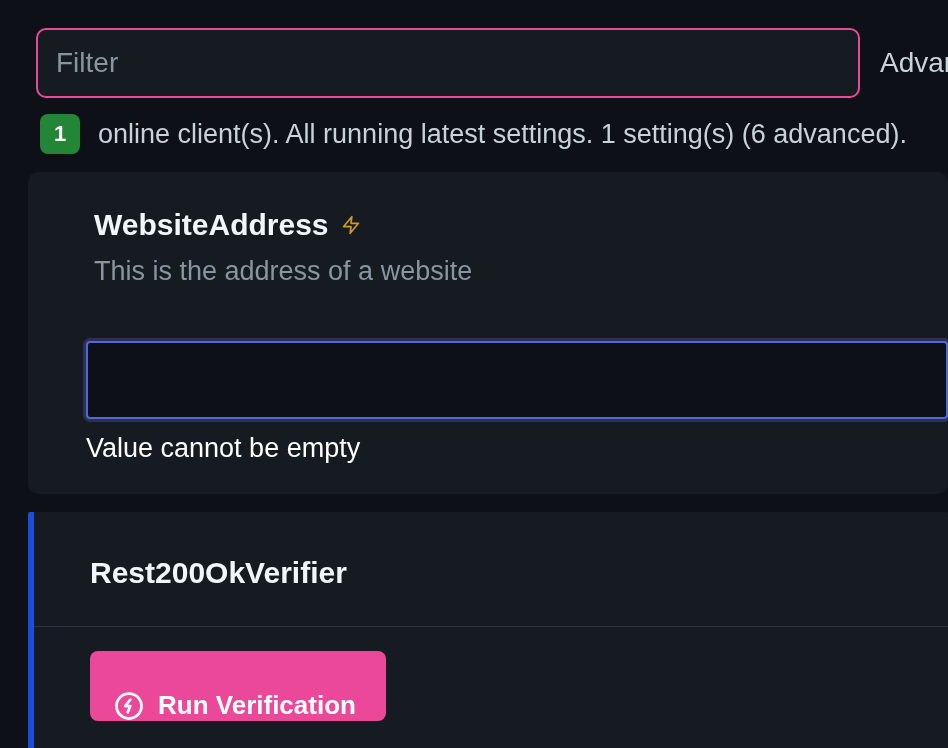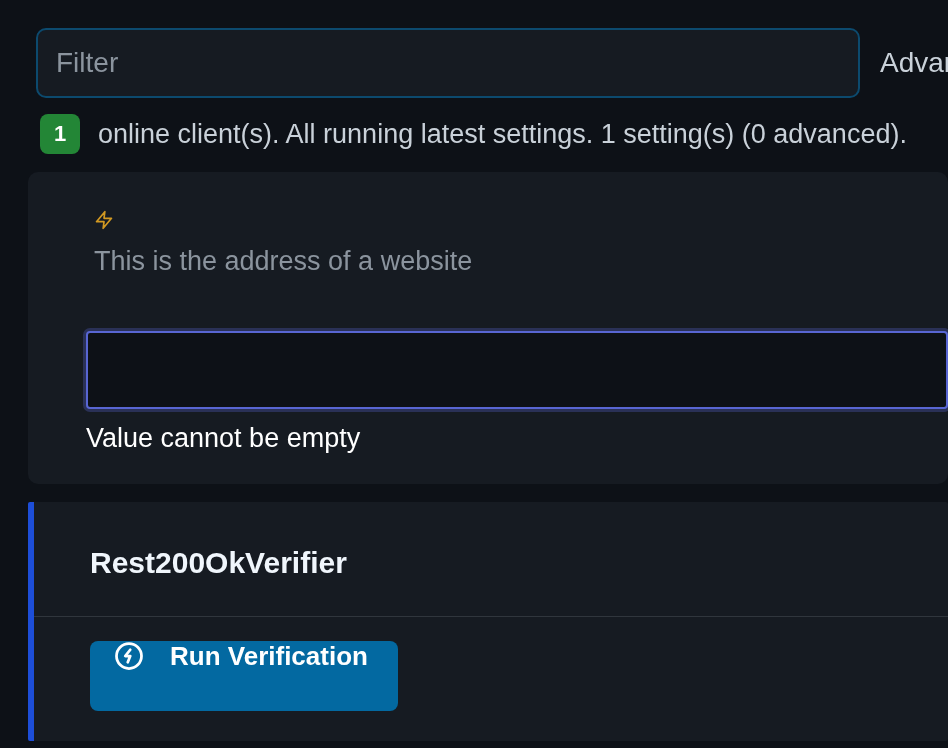--- a/index.html
+++ b/index.html
@@ -19,21 +19,21 @@
     .top-bar {
       display: flex;
       align-items: center;
       gap: 20px;
       margin-bottom: 16px;
     }
     .filter-input {
       flex: 0 0 824px;
       height: 70px;
       background-color: #161b22;
-      border: 2px solid #0c4a6e;
+      border: 2px solid #ec4899;
       border-radius: 10px;
       padding: 0 18px;
       font-size: 28px;
       color: #c9d1d9;
       outline: none;
     }
     .filter-input::placeholder {
       color: #8b949e;
     }
     .advanced-link {
@@ -139,24 +139,24 @@
       margin-bottom: 36px;
     }
     .verifier-divider {
       height: 1px;
       background-color: #30363d;
       margin-bottom: 24px;
       margin-left: -56px;
     }
     .run-button {
       display: inline-flex;
-      align-items: flex-start;
-      gap: 26px;
+      align-items: flex-end;
+      gap: 14px;
       height: 70px;
-      background-color: #0369a1;
+      background-color: #ec4899;
       border: none;
       border-radius: 8px;
       padding: 0 30px 0 24px;
       font-size: 26px;
       font-weight: 700;
       color: #ffffff;
       cursor: pointer;
     }
     .run-icon {
       display: inline-flex;
@@ -170,26 +170,27 @@
 </head>
 <body>
 
 <div class="top-bar">
   <input type="text" class="filter-input" placeholder="Filter" style="">
   <span class="advanced-link">Advanced</span>
 </div>
 
 <div class="status-bar">
   <span class="status-badge">1</span>
-  <span class="status-text">online client(s). All running latest settings. 1 setting(s) (0 advanced).</span>
+  <span class="status-text">online client(s). All running latest settings. 1 setting(s) (6 advanced).</span>
 </div>
 
 <div class="setting-card">
   <div class="setting-card-inner">
     <div class="setting-title-row">
+      <span class="setting-title">WebsiteAddress</span>
       <span class="bolt-icon">
         <svg viewBox="0 0 24 24" fill="none" stroke="#d29922" stroke-width="2" stroke-linecap="round" stroke-linejoin="round">
           <polygon points="13 2 3 14 12 14 11 22 21 10 12 10 13 2"></polygon>
         </svg>
       </span>
     </div>
     <div class="setting-description">This is the address of a website</div>
     <div class="setting-input-wrapper">
       <input type="text" class="setting-input" value="" style="">
     </div>

